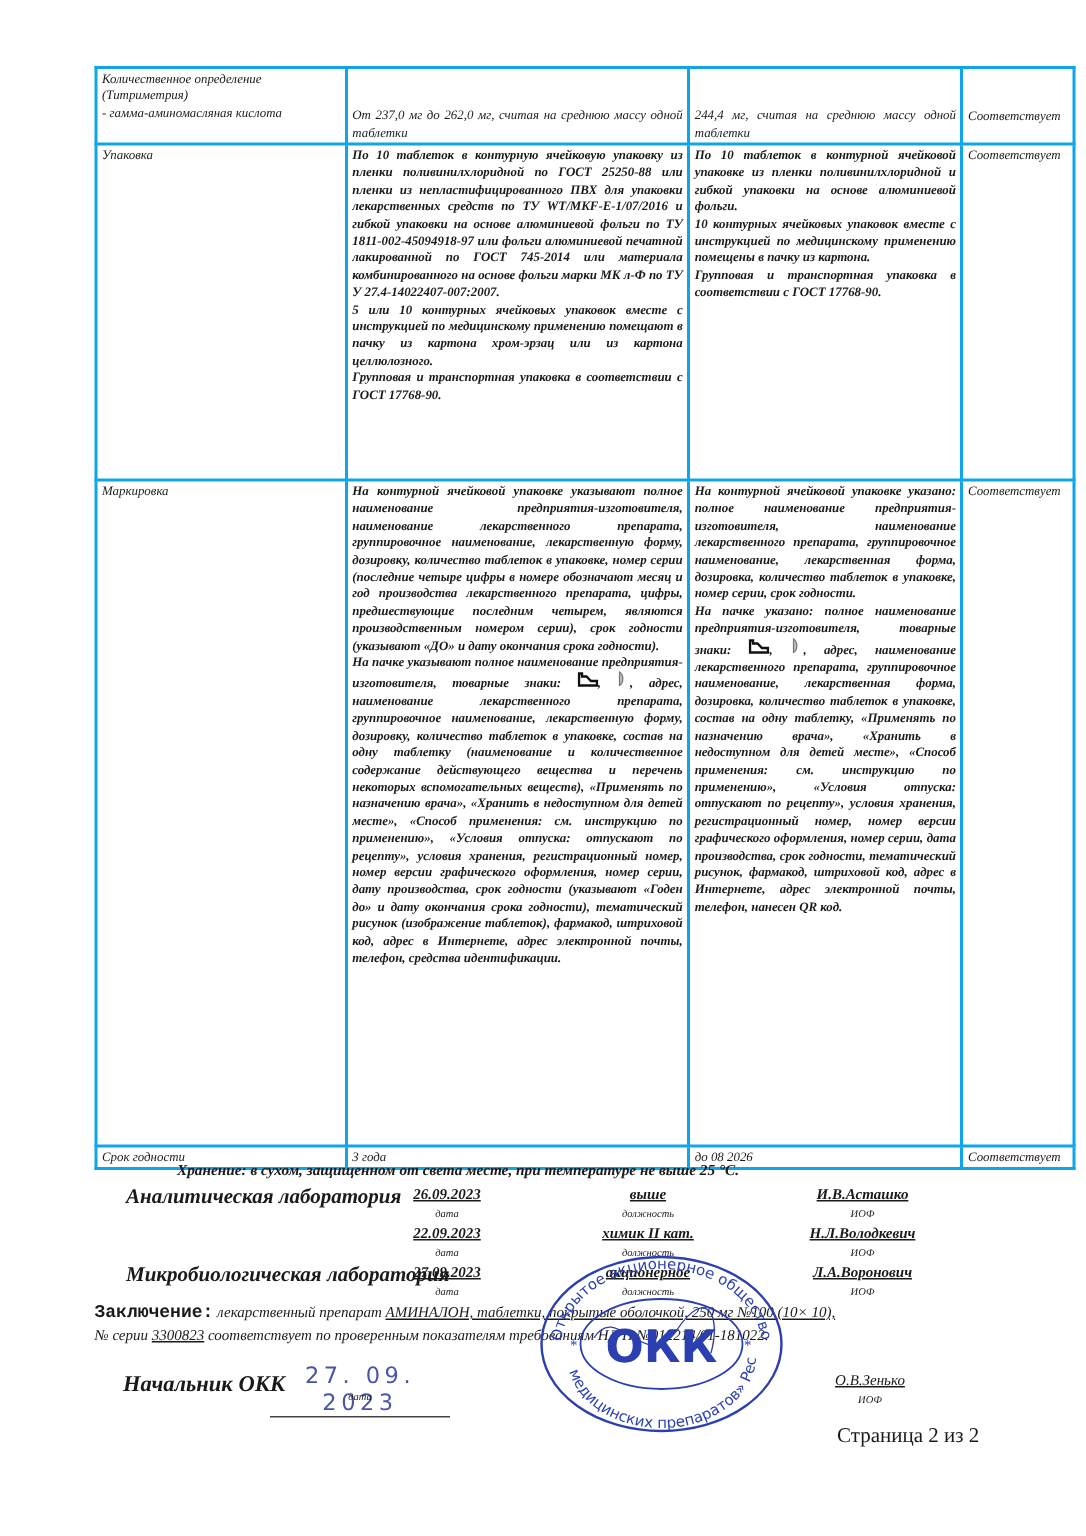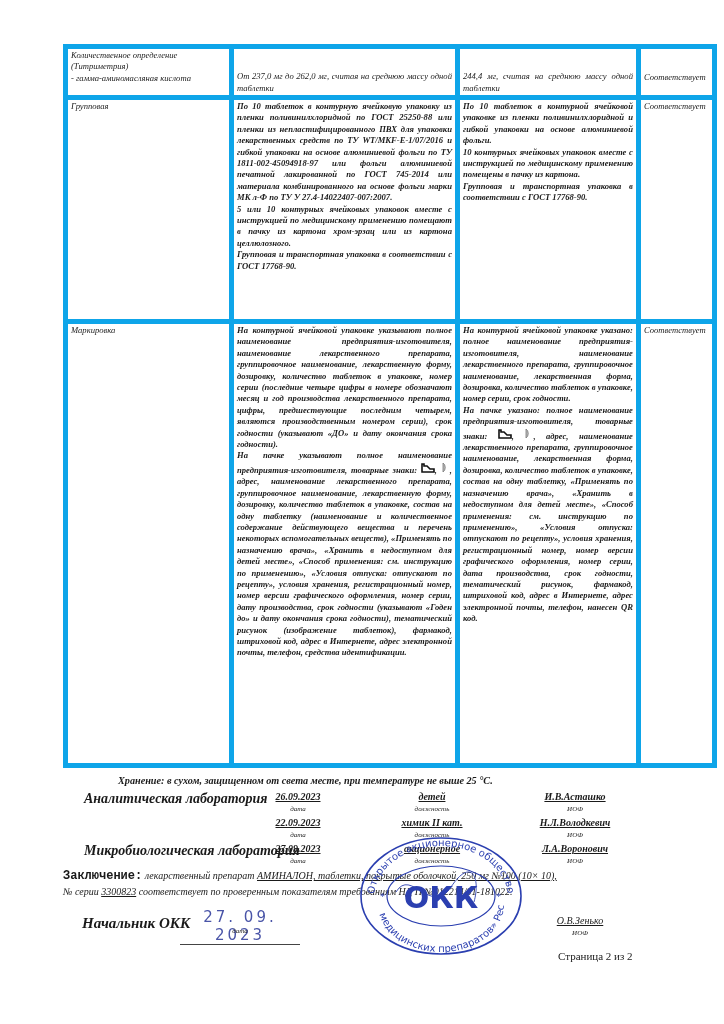--- a/index.html
+++ b/index.html
@@ -2,21 +2,21 @@
 <html><head>
 <meta charset="utf-8">
 <style>
   html, body { margin: 0; padding: 0; background: #ffffff; }
   body { width: 724px; height: 1024px; position: relative; overflow: hidden;
          font-family: "Liberation Serif", "DejaVu Serif", serif; color: #1a1a1a; }
   .page { position: absolute; left: 0; top: 0; width: 724px; height: 1024px; }
 
   table.spec { position: absolute; left: 63px; top: 44px; width: 654px;
                border-collapse: collapse; table-layout: fixed; }
-  table.spec td { border: 5px solid #0ea5e9; vertical-align: top; padding: 1px 3px;
+  table.spec td { border: 2px solid #0ea5e9; vertical-align: top; padding: 1px 3px;
                   font-style: italic; font-size: 8.6px; line-height: 11.4px; }
   td.c1 { width: 144px; }
   td.c2 { width: 200px; text-align: justify; }
   td.c3 { width: 158px; text-align: justify; }
   td.c4 { width: 60px; white-space: nowrap; font-size: 8.4px; }
   .b { font-weight: bold; }
   .para { display: block; }
   .tm { display: inline-block; font-style: normal; font-weight: bold; font-size: 11px; }
 
   .storage { position: absolute; left: 118px; top: 775px; font-style: italic; font-weight: bold;
@@ -29,21 +29,21 @@
   .conclusion { position: absolute; left: 63px; top: 868px; width: 650px; font-size: 10px; font-style: italic; line-height: 15px; }
   .conclusion .head { font-style: normal; font-weight: bold; font-size: 12px; font-family: Liberation Mono, monospace; }
   .u { text-decoration: underline; }
 
   .chief { position: absolute; left: 82px; top: 915px; font-weight: bold; font-style: italic; font-size: 15px; }
   .chief-date { position: absolute; left: 180px; top: 908px; width: 120px; text-align: center;
                 border-bottom: 1px solid #444; font-family: "DejaVu Sans", sans-serif; font-size: 15px;
                 color: #4a55a8; letter-spacing: 3px; }
 
   .stamp { position: absolute; left: 356px; top: 832px; width: 170px; height: 125px; }
-  .pageno { position: absolute; left: 558px; top: 950px; font-size: 11px; font-style: normal; }
+  .pageno { position: absolute; left: 558px; top: 950px; font-size: 14px; font-style: normal; }
 </style>
 </head>
 <body>
 
 <div class="page">
 
   <table class="spec">
 
     <tbody>
         <tr style="height:51px">
@@ -58,21 +58,21 @@
       <td class="c3" style="vertical-align:bottom">
         <span>244,4 мг, считая на среднюю массу одной таблетки</span>
       </td>
       <td class="c4" style="vertical-align:bottom; padding-bottom:12px">
         <span>Соответствует</span>
       </td>
     </tr>
 
     <tr style="height:224px">
       <td class="c1">
-        <span>Групповая</span>
+        <span>Упаковка</span>
       </td>
       <td class="c2 b">
         <span class="para">По 10 таблеток в контурную ячейковую упаковку из пленки поливинилхлоридной по ГОСТ 25250-88 или пленки из непластифицированного ПВХ для упаковки лекарственных средств по ТУ WT/MKF-E-1/07/2016 и гибкой упаковки на основе алюминиевой фольги по ТУ 1811-002-45094918-97 или фольги алюминиевой печатной лакированной по ГОСТ 745-2014 или материала комбинированного на основе фольги марки МК л-Ф по ТУ У 27.4-14022407-007:2007.</span>
         <span class="para">5 или 10 контурных ячейковых упаковок вместе с инструкцией по медицинскому применению помещают в пачку из картона хром-эрзац или из картона целлюлозного.</span>
         <span class="para">Групповая и транспортная упаковка в соответствии с ГОСТ 17768-90.</span>
       </td>
       <td class="c3 b">
         <span class="para">По 10 таблеток в контурной ячейковой упаковке из пленки поливинилхлоридной и гибкой упаковки на основе алюминиевой фольги.</span>
         <span class="para">10 контурных ячейковых упаковок вместе с инструкцией по медицинскому применению помещены в пачку из картона.</span>
         <span class="para">Групповая и транспортная упаковка в соответствии с ГОСТ 17768-90.</span>
@@ -116,29 +116,43 @@
                   <path d="M2 1 A4 5 0 0 1 2 10 Z" fill="#bbb" stroke="#777" stroke-width="0.8"></path>
                 </svg>
           </span><span>, адрес, наименование лекарственного препарата, группировочное наименование, лекарственная форма, дозировка, количество таблеток в упаковке, состав на одну таблетку, «Применять по назначению врача», «Хранить в недоступном для детей месте», «Способ применения: см. инструкцию по применению», «Условия отпуска: отпускают по рецепту», условия хранения, регистрационный номер, номер версии графического оформления, номер серии, дата производства, срок годности, тематический рисунок, фармакод, штриховой код, адрес в Интернете, адрес электронной почты, телефон, нанесен QR код.</span>
         </span>
       </td>
       <td class="c4">
         <span>Соответствует</span>
       </td>
     </tr>
 
+    <tr style="height:14px">
+      <td class="c1">
+        <span>Срок годности</span>
+      </td>
+      <td class="c2">
+        <span>3 года</span>
+      </td>
+      <td class="c3">
+        <span>до 08 2026</span>
+      </td>
+      <td class="c4">
+        <span>Соответствует</span>
+      </td>
+    </tr>
   </tbody>
     </table>
 
   <div class="storage">Хранение: в сухом, защищенном от света месте, при температуре не выше 25 °С.</div>
 
   <div class="siglab" style="left:84px; top:791px">Аналитическая лаборатория</div>
   <div class="sigval" style="left:258px; top:791px; width:80px">26.09.2023</div>
   <div class="sigcap" style="left:258px; top:805px; width:80px">дата</div>
-  <div class="sigval" style="left:392px; top:791px; width:80px">детей</div>
+  <div class="sigval" style="left:392px; top:791px; width:80px">выше</div>
   <div class="sigcap" style="left:392px; top:805px; width:80px">должность</div>
   <div class="sigval" style="left:525px; top:791px; width:100px">И.В.Асташко</div>
   <div class="sigcap" style="left:525px; top:805px; width:100px">ИОФ</div>
 
   <div class="sigval" style="left:258px; top:817px; width:80px">22.09.2023</div>
   <div class="sigcap" style="left:258px; top:831px; width:80px">дата</div>
   <div class="sigval" style="left:382px; top:817px; width:100px">химик II кат.</div>
   <div class="sigcap" style="left:392px; top:831px; width:80px">должность</div>
   <div class="sigval" style="left:520px; top:817px; width:110px">Н.Л.Володкевич</div>
   <div class="sigcap" style="left:525px; top:831px; width:100px">ИОФ</div>

